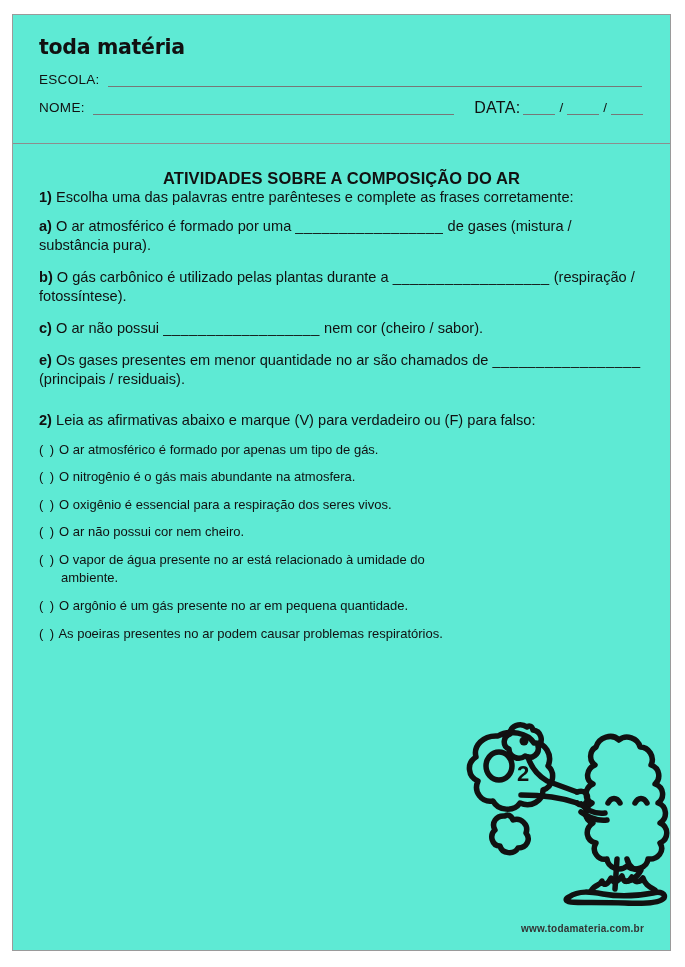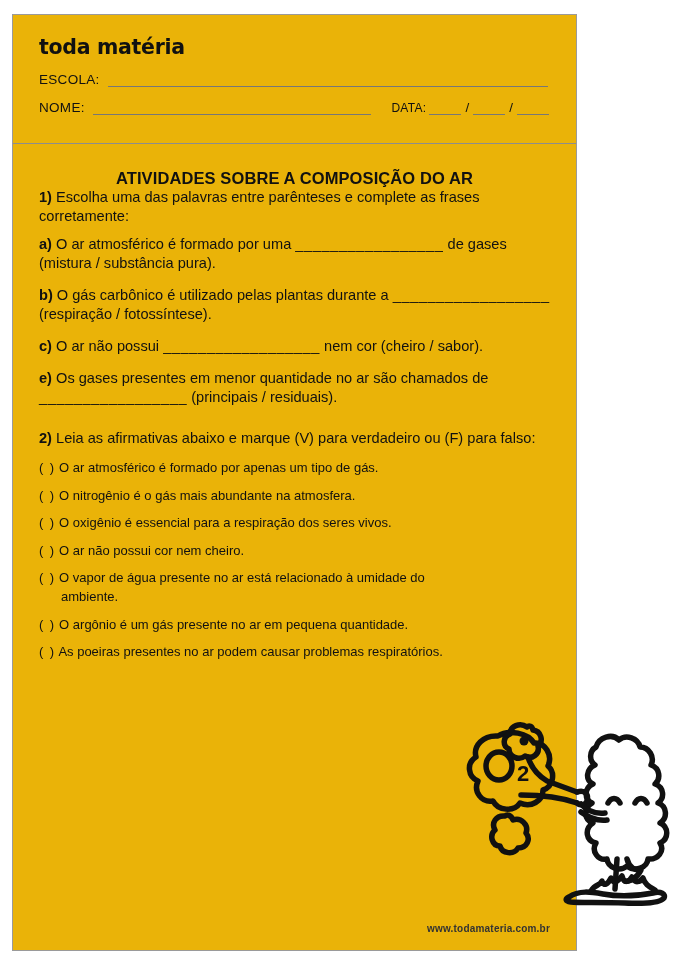--- a/index.html
+++ b/index.html
@@ -13,25 +13,25 @@
     font-family: "Liberation Sans", sans-serif;
     color: #111111;
     overflow: hidden;
     position: relative;
   }
 
   .page-border {
     position: absolute;
     left: 12px;
     top: 14px;
-    width: 565px;
+    width: 659px;
     height: 937px;
     border: 1px solid #9a9a9a;
     box-sizing: border-box;
-    background: #eab308;
+    background: #5eead4;
   }
 
   
   .header {
     position: absolute;
     left: 0;
     top: 0;
     width: 100%;
     height: 128px;
     box-sizing: border-box;
@@ -77,21 +77,21 @@
   }
   .field-rule.short-esc { margin-right: 4px; }
 
   .date-group {
     display: flex;
     align-items: flex-end;
     margin-left: 20px;
     white-space: nowrap;
   }
   .date-label {
-    font-size: 12px;
+    font-size: 16px;
     letter-spacing: 0.3px;
     line-height: 14px;
   }
   .date-blank {
     display: inline-block;
     width: 32px;
     border-bottom: 1px solid #777777;
     height: 11px;
     margin: 0 3px;
   }

